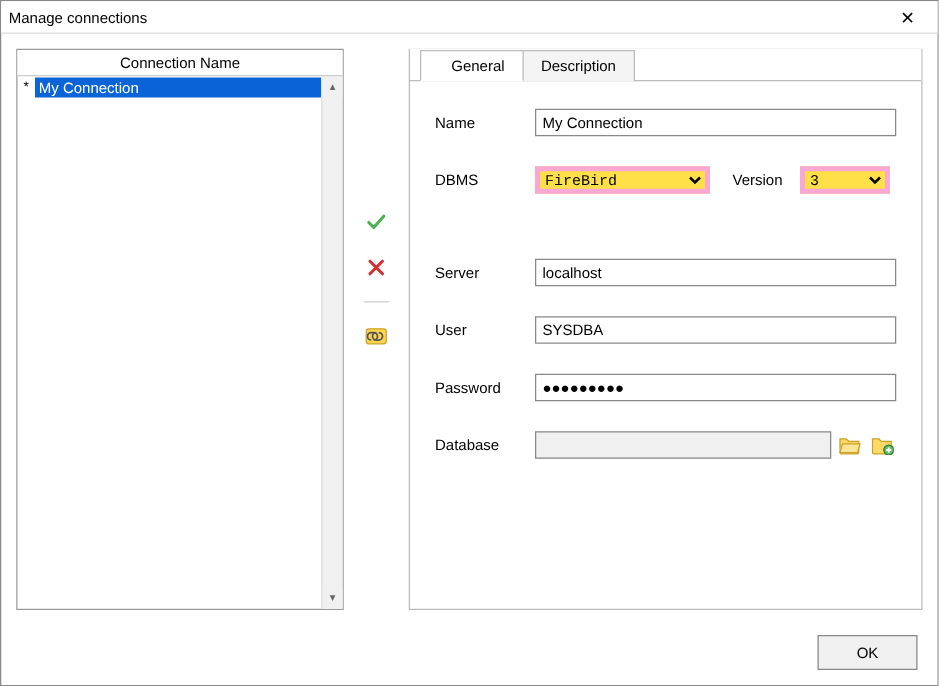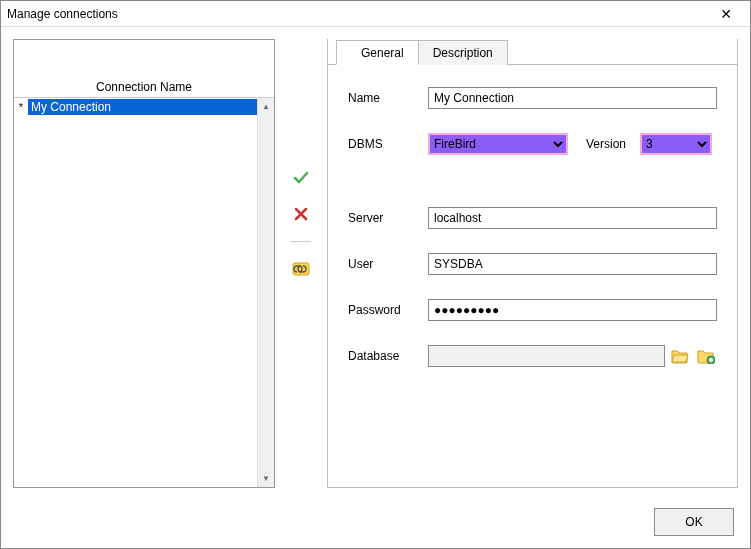--- a/index.html
+++ b/index.html
@@ -47,21 +47,20 @@
     border: 1px solid #999;
     display: flex;
     flex-direction: column;
   }
   .list-header {
     text-align: center;
     border-bottom: 1px solid #ccc;
     padding: 3px 0;
     background: #fff;
     position: relative;
-    margin-top: 37px;
   }
   .list-area {
     flex: 1;
     display: flex;
     min-height: 0;
   }
   .list-rows {
     flex: 1;
     overflow: hidden;
   }
@@ -174,23 +173,23 @@
     height: 22px;
     border: 1px solid #888;
     padding: 0 5px;
     font-family: inherit;
     font-size: 12px;
     background: #fff;
   }
   .form-input[readonly] { background: #f0f0f0; color:#555; }
   .form-select {
     height: 22px;
-    border: 2px solid #f9a8d4;
-    background: #8b5cf6;
-    font-family: Liberation Sans, sans-serif;
+    border: 4px solid #f9a8d4;
+    background: #fde047;
+    font-family: Liberation Mono, monospace;
     font-size: 12px;
   }
   .spinner {
     flex: 1;
     display: flex;
     height: 22px;
     border: 1px solid #888;
     background: #f0f0f0;
   }
   .spinner input {

